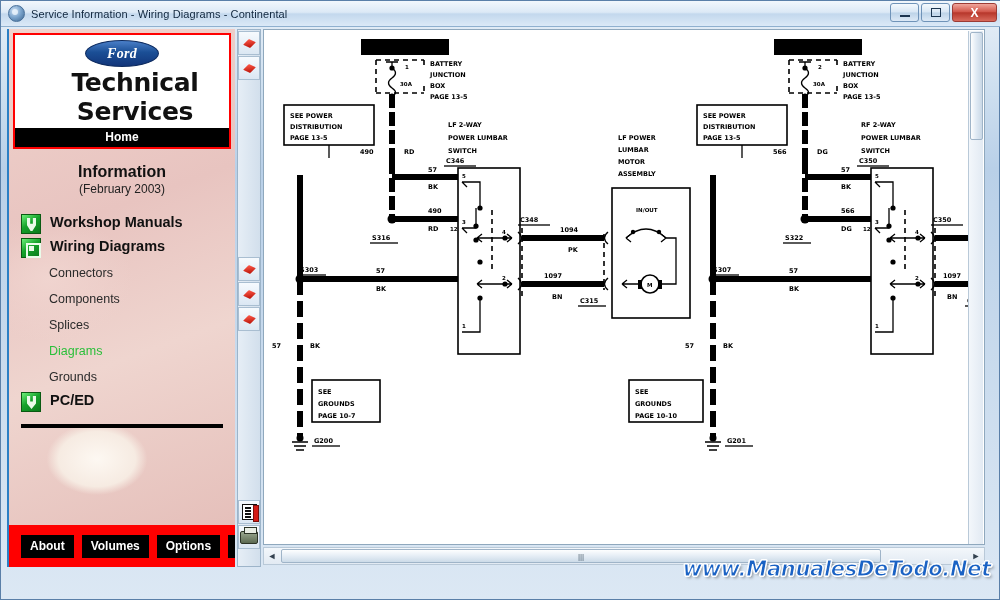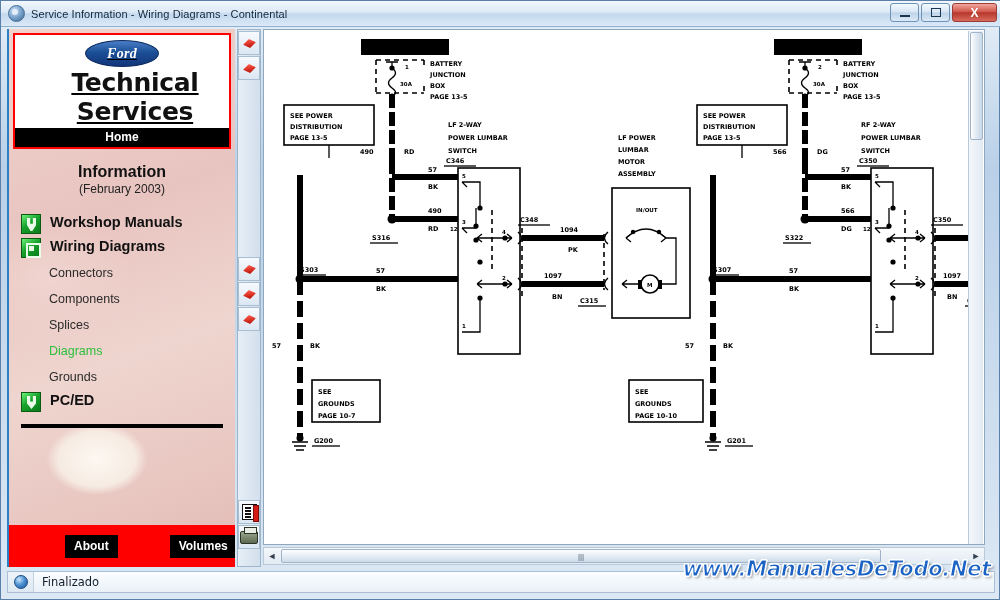--- a/index.html
+++ b/index.html
@@ -44,21 +44,21 @@
   .sidebar{
     position:absolute; left:6px; top:28px; width:228px; height:538px;
     background:#e9c9c6;
     background-image:
       radial-gradient(ellipse 70px 50px at 88px 430px, #fdf8f2 0%, #f6ebe2 55%, rgba(240,220,212,0) 72%),
       radial-gradient(ellipse 120px 90px at 40px 250px, #f0d4cf 0%, rgba(235,200,196,0) 70%),
       linear-gradient(160deg,#f0d3cd 0%,#e8c4c0 35%,#efd5cf 60%,#e3bbb6 100%);
     border-left:2px solid #2b7fc4;
     overflow:hidden;
   }
-  .brand{ margin:4px 4px 12px 4px; border:2px solid #ff0000; background:#ffffff;text-decoration:underline; }
+  .brand{ margin:4px 4px 12px 4px; border:2px solid #ff0000; background:#ffffff; }
   .brand .oval{ display:flex;justify-content:center; padding-top:5px;}
   .oval-inner{
     width:74px;height:27px;border-radius:50%;
     background:linear-gradient(180deg,#4a7fc8 0%,#1b4f96 45%,#12357a 100%);
     border:1.5px solid #0d2a5e;
     display:flex;align-items:center;justify-content:center;
   }
   .oval-inner span{ font-family:"Liberation Serif", serif; font-style:italic;
     color:#ffffff;font-size:14px;font-weight:bold;letter-spacing:.3px;}
   .brand h1{ text-align:center; font-size:25px; font-weight:bold; color:#111;
@@ -79,21 +79,21 @@
     background:transparent;border:2px solid #eafbe9;}
   .navicon.box:before{content:"";position:absolute;left:7px;top:7px;width:5px;height:5px;background:#eafbe9;}
   .navicon.pc:after{ clip-path:polygon(0 0,35% 0,35% 42%,65% 42%,65% 0,100% 0,100% 58%,50% 100%,0 58%);}
   .navmain{ font-size:14.5px; font-weight:bold; color:#111; }
   .subitem{ font-size:12.5px; color:#2a2a2a; padding:6px 0 6px 40px; }
   .subitem.active{ color:#2bbf3a; }
   .divider{ height:4px; background:#000; margin:10px 12px 0 12px;}
   .btnbar{ position:absolute; left:0; bottom:0; width:100%; height:42px; background:#ff0000;
            display:flex; align-items:center; padding-left:12px; gap:8px;}
   .blackbtn{ background:#000; color:#fff; font-size:12px; font-weight:bold;
-             padding:3px 8px 4px 8px; border:1px solid #000;margin-left:44px;}
+             padding:3px 8px 4px 8px; border:1px solid #000;}
 
   
   .toolstrip{ position:absolute; left:236px; top:28px; width:24px; height:538px;
     background:linear-gradient(90deg,#e6eef6,#d2dfec); border:1px solid #9db4c9;}
   .tbtn{ width:22px;height:24px;margin:1px 0 0 0;
          background:linear-gradient(180deg,#f6fafe,#dbe7f3);
          border:1px solid #a9bed1; display:flex;align-items:center;justify-content:center;}
   .diamond{ width:13px;height:9px; background:linear-gradient(180deg,#ff5a4a,#b81208);
             clip-path:polygon(50% 0,100% 45%,50% 100%,0 55%); transform:rotate(-8deg);}
   .trackgap{ height:176px; }
@@ -486,21 +486,15 @@
     </div>
   </div>
 
   <div class="hscroll">
     <div class="hs-arrow">◄</div>
     <div class="hs-thumb">|||</div>
     <div class="hs-spacer"></div>
     <div class="hs-arrow">►</div>
   </div>
 
-  <div class="statusbar">
-    <div class="statusicon">
-      <div class="globe"></div>
-    </div>
-    <div class="statustext">Finalizado</div>
-  </div>
 
   <div class="watermark">www.ManualesDeTodo.Net</div>
 </div>
 
 </body></html>

